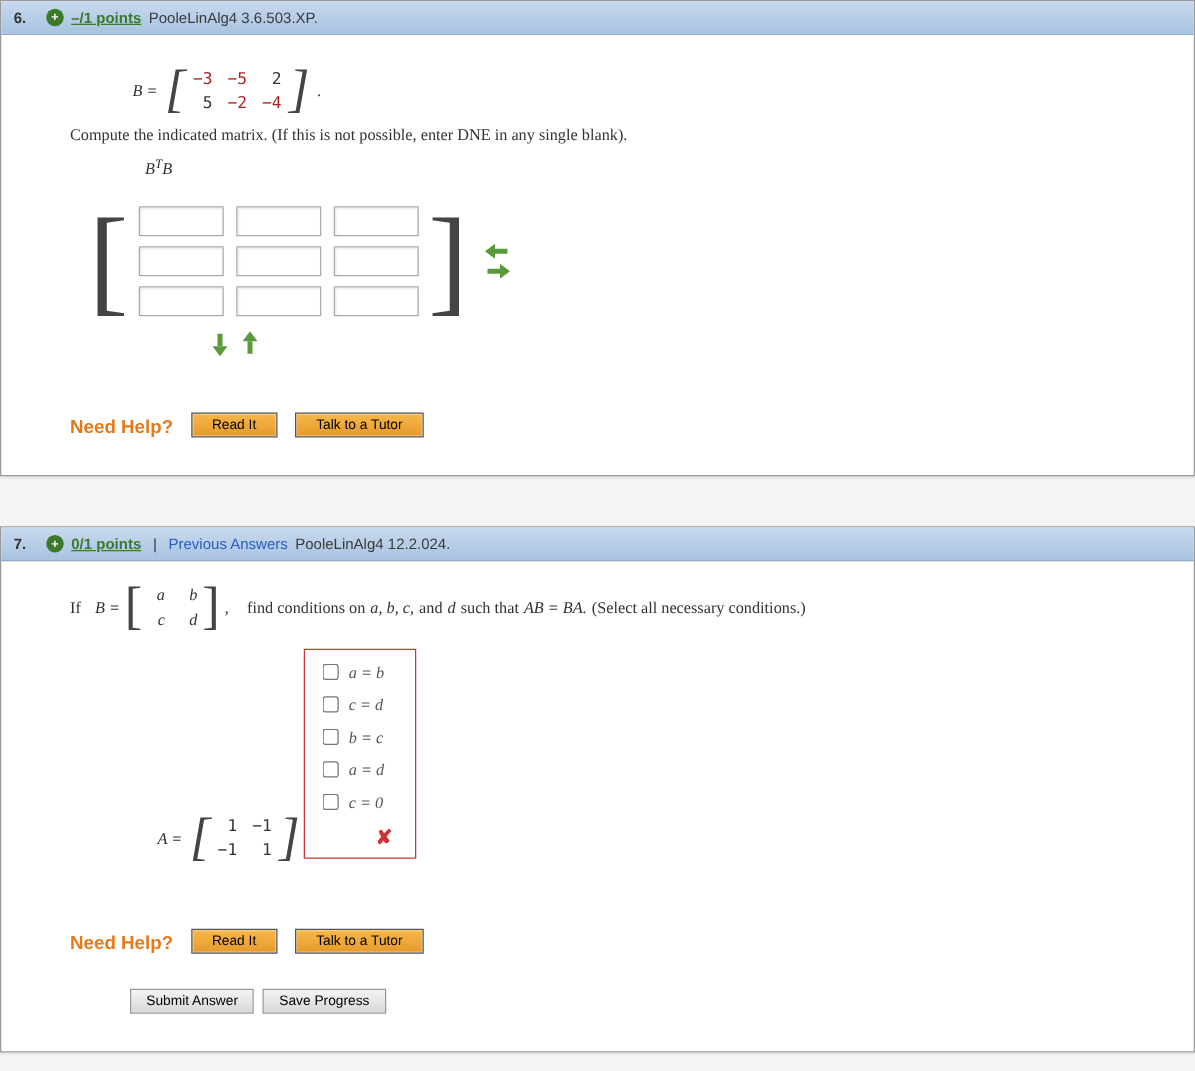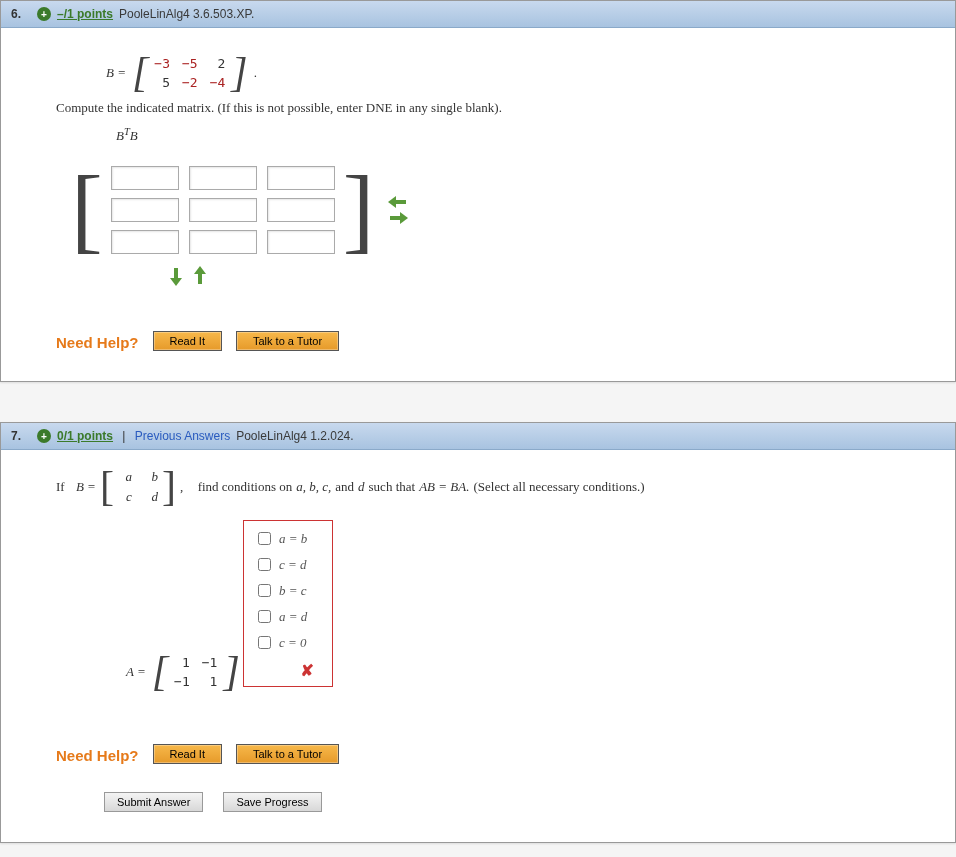--- a/index.html
+++ b/index.html
@@ -174,21 +174,21 @@
   .x-mark {
     color: #c33;
     font-weight: bold;
     font-size: 16px;
     text-align: right;
     padding-right: 4px;
   }
   .submit-row {
     margin-top: 28px;
     display: flex;
-    gap: 20px;
+    gap: 7px;
     padding-left: 48px;
   }
   .std-btn {
     background: linear-gradient(to bottom, #f4f4f4, #d8d8d8);
     border: 1px solid #999;
     padding: 3px 12px;
     font-size: 11px;
     cursor: pointer;
     font-family: Arial, sans-serif;
   }
@@ -283,21 +283,21 @@
   </div>
 </div>
 
 <div class="question-block">
   <div class="question-header">
     <span class="qnum">7.</span>
     <span class="plus-icon">+</span>
     <span class="points neg">0/1 points</span>
     <span class="pipe">&nbsp;|&nbsp;</span>
     <span class="prev-link">Previous Answers</span>
-    <span class="qref">PooleLinAlg4 1.2.024.</span>
+    <span class="qref">PooleLinAlg4 12.2.024.</span>
   </div>
   <div class="question-body">
 
     <div class="rowflex">
       <span class="inline-text">If</span>&nbsp;
       <span class="serif" style="font-style:italic">B =</span>
       <span class="bracket">[</span>
       <span class="matrix-grid m22">
         <span class="matrix-cell it">a</span>
         <span class="matrix-cell it">b</span>

